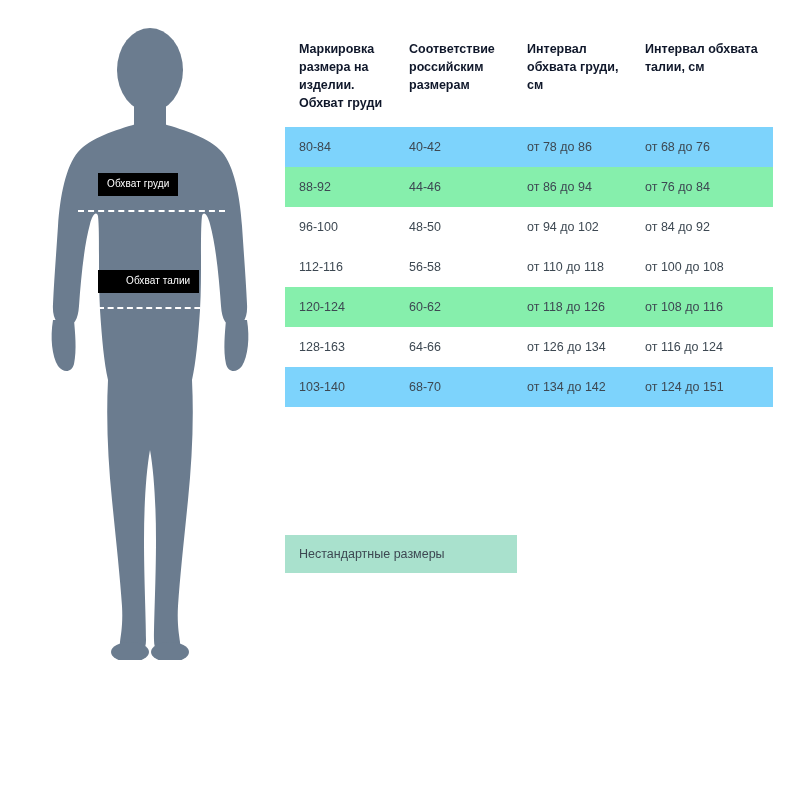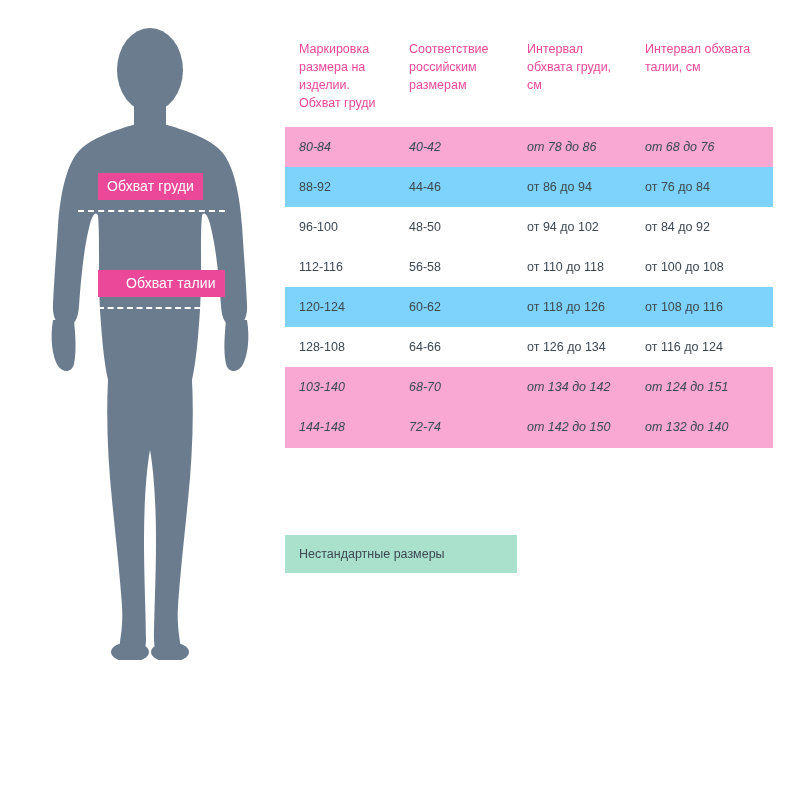--- a/index.html
+++ b/index.html
@@ -25,23 +25,23 @@
     left: 20px;
     top: 20px;
     width: 255px;
     height: 640px;
   }
   #figure-svg {
     display: block;
   }
   .measure-label {
     position: absolute;
-    background: #ec4899;
+    background: #000000;
     color: #ffffff;
-    font-size: 14px;
+    font-size: 10px;
     line-height: 1;
     padding: 6px 9px 7px 9px;
     white-space: nowrap;
     letter-spacing: 0.1px;
   }
   #chest-label { left: 78px; top: 153px; }
   #waist-label { left: 78px; top: 250px; padding-left: 28px; }
 
   .dash-line {
     position: absolute;
@@ -64,33 +64,33 @@
   #size-table td {
     text-align: left;
     vertical-align: top;
     font-size: 12.5px;
     line-height: 1.45;
     color: #3d4852;
     padding: 11px 12px 11px 14px;
     font-weight: normal;
   }
   #size-table th {
-    font-weight: normal;
-    color: #ec4899;
+    font-weight: bold;
+    color: #0f172a;
     padding-top: 8px;
     padding-bottom: 14px;
   }
   #size-table col.c1 { width: 110px; }
   #size-table col.c2 { width: 118px; }
   #size-table col.c3 { width: 118px; }
   #size-table col.c4 { width: 142px; }
 
   tr.row-head { background: #ffffff; }
-  tr.row-accent td { background: #f9a8d4; font-style: italic; }
-  tr.row-grey td { background: #7dd3fc; }
+  tr.row-accent td { background: #7dd3fc; }
+  tr.row-grey td { background: #86efac; }
   tr.row-plain td { background: #ffffff; }
 
   #size-table td { height: 40px; }
 
   
   #nonstandard {
     position: absolute;
     left: 285px;
     top: 535px;
     width: 232px;
@@ -216,35 +216,29 @@
           <td>от 110 до 118</td>
           <td>от 100 до 108</td>
         </tr>
         <tr class="row-grey">
           <td>120-124</td>
           <td>60-62</td>
           <td>от 118 до 126</td>
           <td>от 108 до 116</td>
         </tr>
         <tr class="row-plain">
-          <td>128-108</td>
+          <td>128-163</td>
           <td>64-66</td>
           <td>от 126 до 134</td>
           <td>от 116 до 124</td>
         </tr>
         <tr class="row-accent">
           <td>103-140</td>
           <td>68-70</td>
           <td>от 134 до 142</td>
           <td>от 124 до 151</td>
         </tr>
-        <tr class="row-accent">
-          <td>144-148</td>
-          <td>72-74</td>
-          <td>от 142 до 150</td>
-          <td>от 132 до 140</td>
-        </tr>
       </tbody>
   </table>
 
   <div id="nonstandard">Нестандартные размеры</div>
 
 </div>
 
 </body></html>

